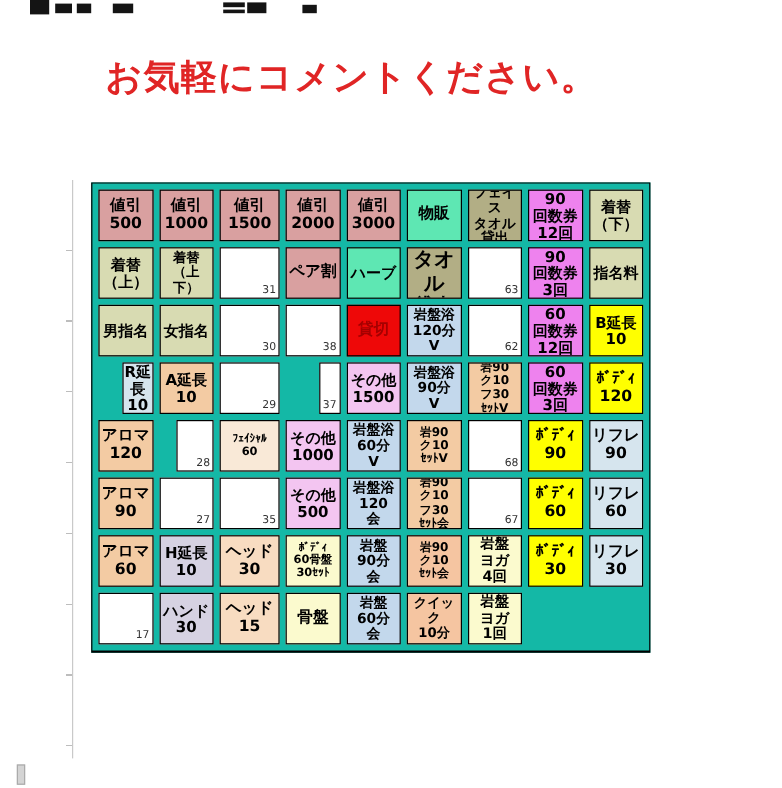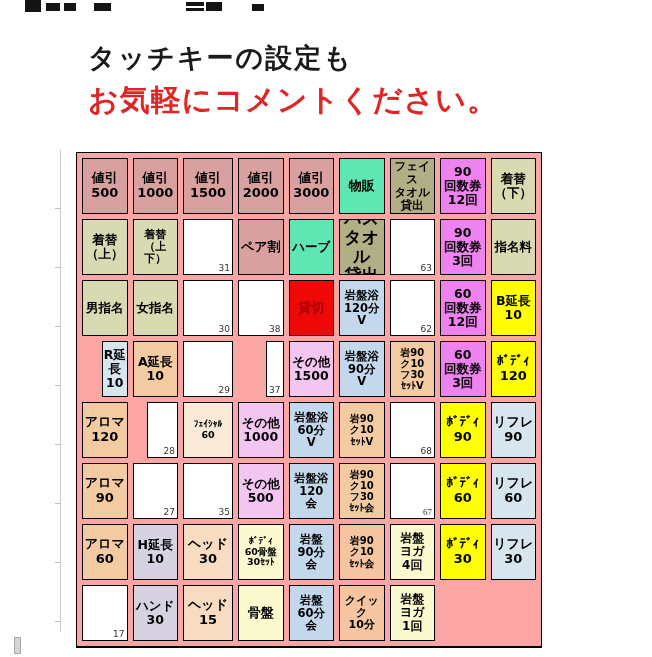--- a/index.html
+++ b/index.html
@@ -24,23 +24,23 @@
   }
   
   .row-ruler {
     position:absolute; left:55px; top:150px; width:6px; height:482px;
     border-right:1px solid #c9c9c9;
     background:repeating-linear-gradient(to bottom,
       transparent 0px, transparent 58px, #bdbdbd 58px, #bdbdbd 59px);
   }
   
   .grid-frame {
-    position:absolute; left:76px; top:152px; width:466px; height:496px;
+    position:absolute; left:76px; top:152px; width:466px; height:392px;
     border:1px solid #000; border-bottom-width:2px;
-    background:#fca5a5; padding:5px;
+    background:#14b8a6; padding:5px;
   }
   .grid {
     display:grid; width:100%; height:100%;
     grid-template-columns:repeat(9,1fr);
     grid-template-rows:repeat(8,1fr);
     gap:5px;
   }
   .cell {
     position:relative; border:1px solid #000; background:#fff;
     display:flex; align-items:center; justify-content:center;
@@ -71,21 +71,20 @@
   <div class="frag" style="left:46px;top:3px;width:14px;height:8px"></div>
   <div class="frag" style="left:64px;top:3px;width:12px;height:8px"></div>
   <div class="frag" style="left:94px;top:3px;width:17px;height:8px"></div>
   <div class="frag" style="left:186px;top:2px;width:18px;height:4px"></div>
   <div class="frag" style="left:186px;top:8px;width:18px;height:3px"></div>
   <div class="frag" style="left:206px;top:2px;width:16px;height:9px"></div>
   <div class="frag" style="left:252px;top:4px;width:12px;height:7px"></div>
 </div>
 
 <div class="title-block">
-  <div class="title-line1">タッチキーの設定も</div>
   <div class="title-line2">お気軽にコメントください。</div>
 </div>
 
 <div class="row-ruler"></div>
 
 <div class="grid-frame">
   <div class="grid">
       <div class="cell" style="background: rgb(217, 160, 160);">
         <span class="lbl">値引
 500</span>
@@ -291,21 +290,21 @@
         <span class="lbl">岩盤浴
 120
 会</span>
       </div>
       <div class="cell" style="background: rgb(243, 203, 163); font-size: 10px;">
         <span class="lbl">岩90
 ク10
 フ30
 ｾｯﾄ会</span>
       </div>
-      <div class="cell" style="background: rgb(255, 255, 255); font-family: Liberation Serif, serif;">
+      <div class="cell" style="background: rgb(255, 255, 255);">
         <span class="lbl"></span>
         <span class="num">67</span>
       </div>
       <div class="cell" style="background: rgb(255, 255, 0);">
         <span class="lbl">ﾎﾞﾃﾞｨ
 60</span>
       </div>
       <div class="cell" style="background: rgb(214, 229, 238);">
         <span class="lbl">リフレ
 60</span>

